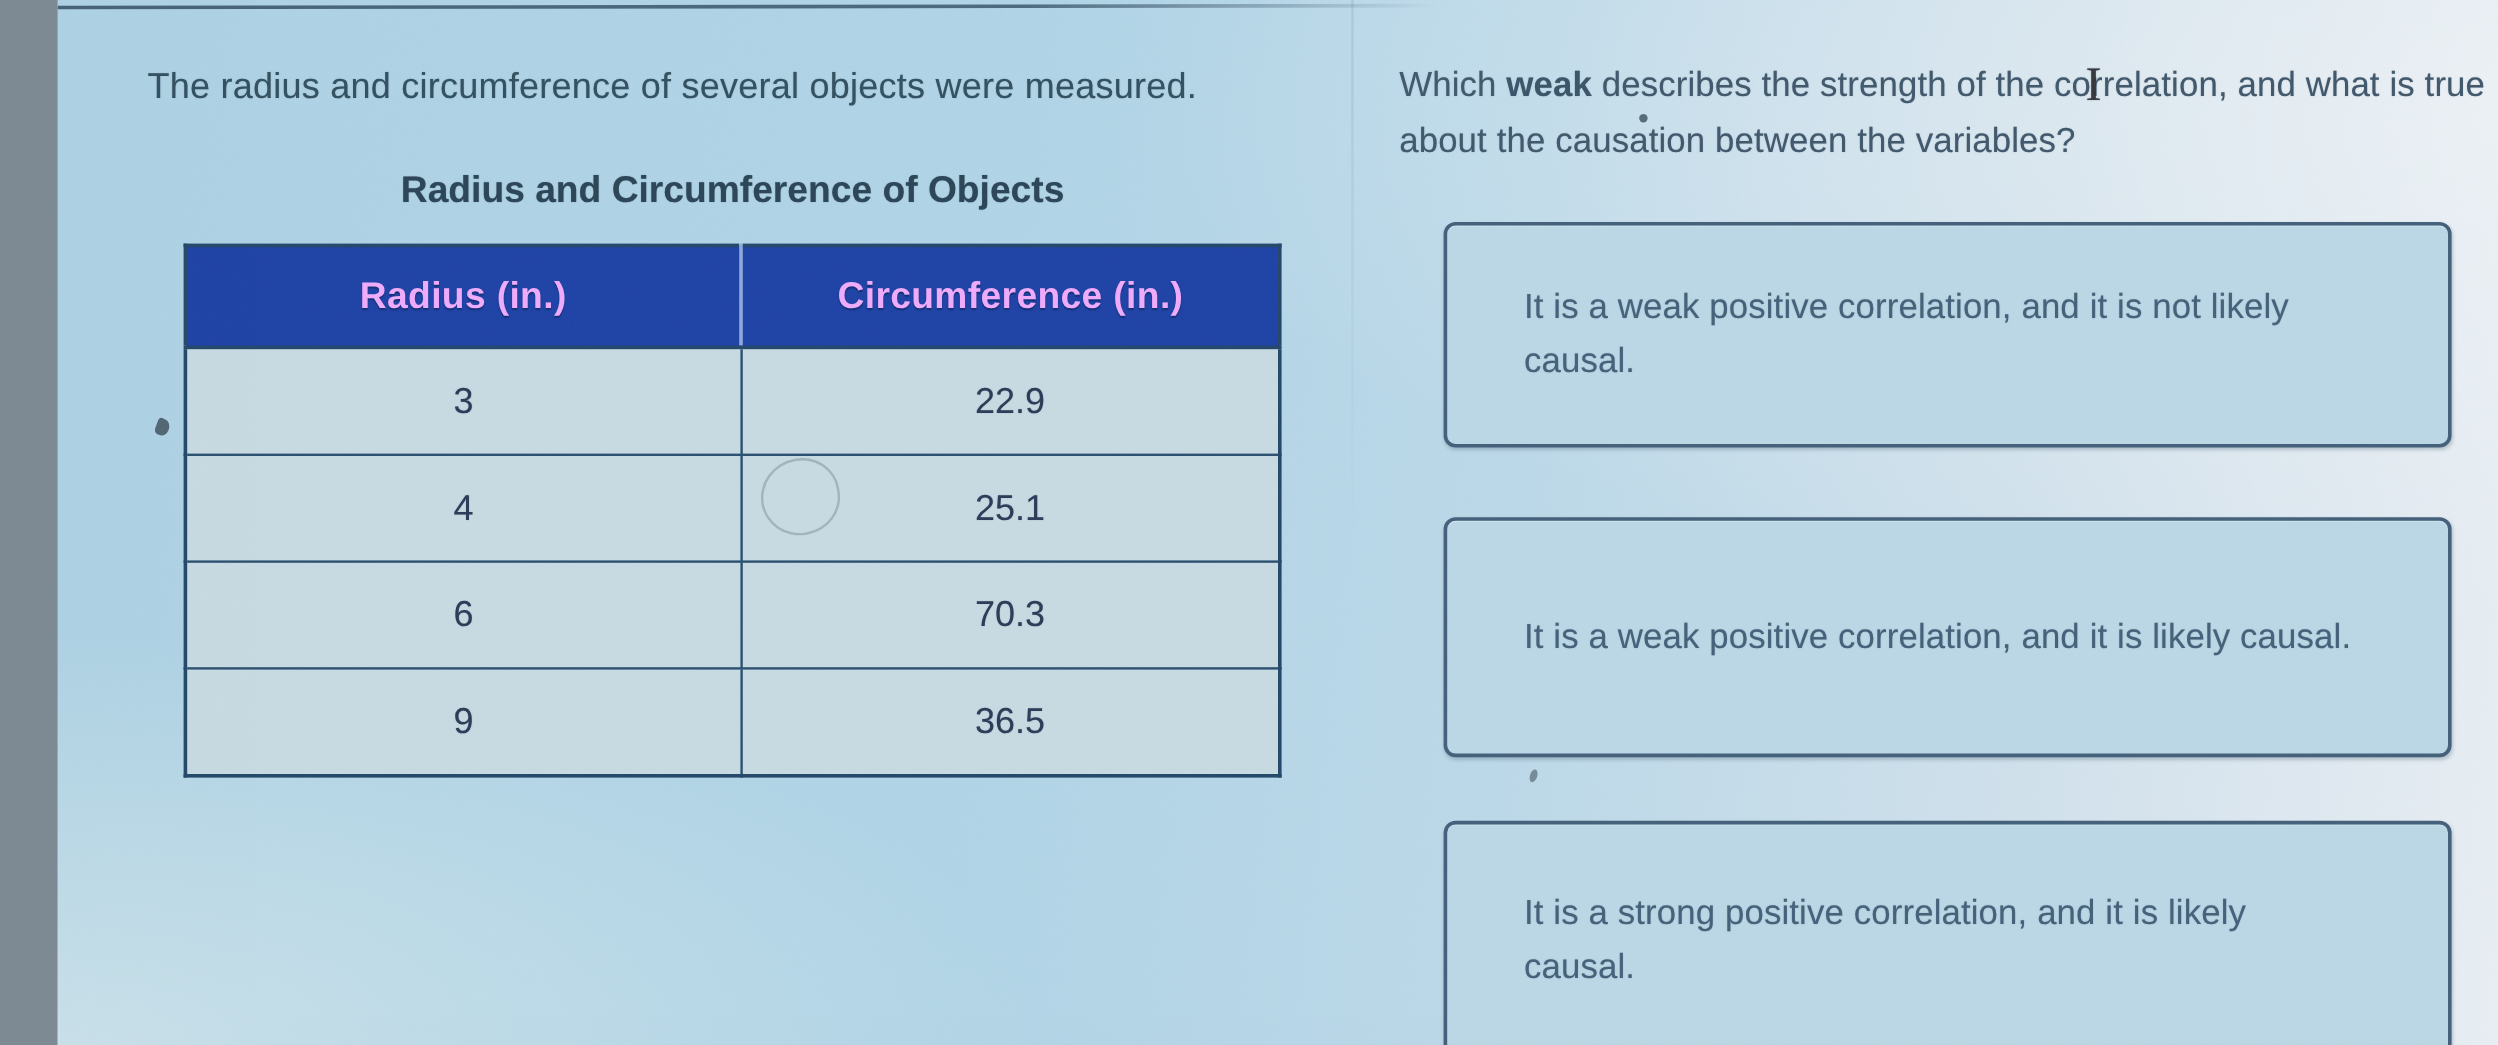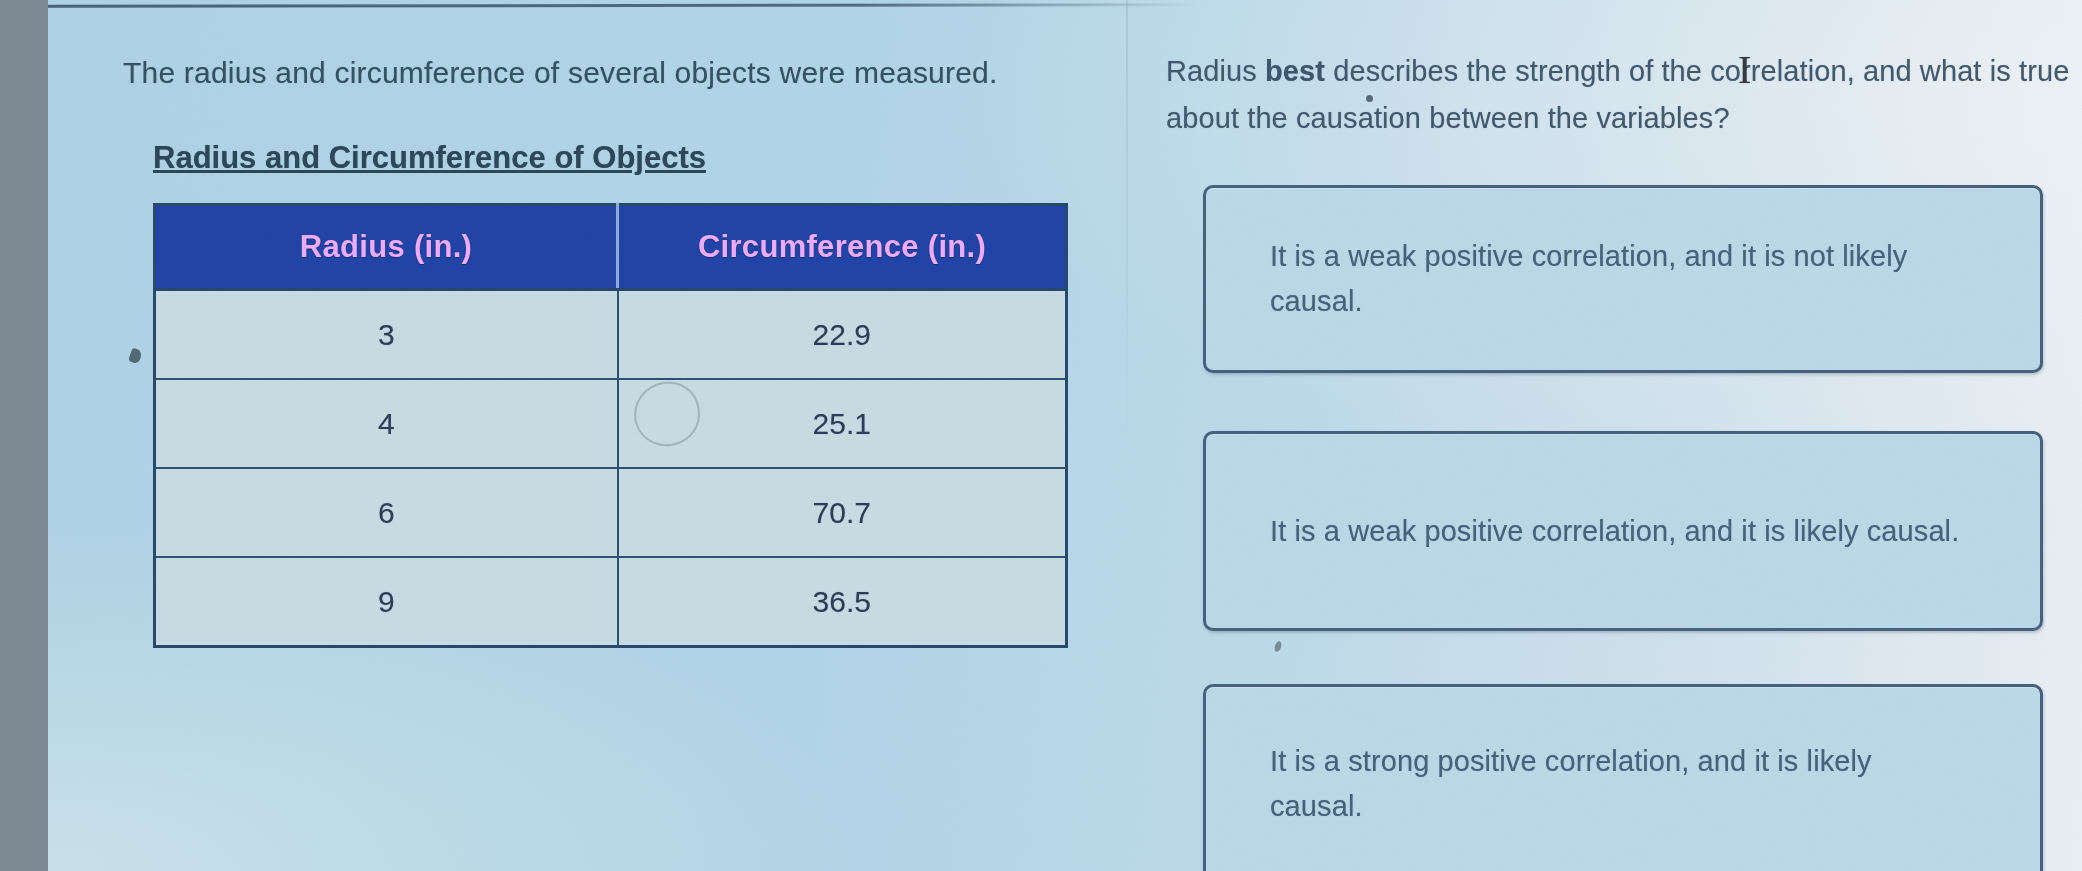--- a/index.html
+++ b/index.html
@@ -23,24 +23,23 @@
     position:absolute; left:1078px; top:0; width:2px; height:460px;
     background:linear-gradient(180deg, rgba(110,140,160,.22), rgba(110,140,160,0));
   }
 
   .intro {
     position:absolute; left:75px; top:56px; width:960px;
     font-size:30px; color:#32505f; letter-spacing:.2px;
     text-shadow:0 0 1px rgba(40,70,90,.35);
   }
   .table-title {
-    position:absolute; left:105px; top:140px; width:915px; 
+    position:absolute; left:105px; top:140px; width:915px; text-align:center;
     font-size:31px; font-weight:bold; color:#2b4557;
     text-shadow:0 0 1px rgba(30,60,80,.4);
-    text-decoration:underline;
   }
 
   table.data {
     position:absolute; left:105px; top:203px; width:915px;
     border-collapse:collapse; table-layout:fixed;
     border:3px solid #24486a;
   }
   table.data th {
     height:80px; background:#1e42a6; color:#f0abfc;
     font-size:31px; font-weight:bold; letter-spacing:.3px;
@@ -121,36 +120,36 @@
       <tr>
         <td>3</td>
         <td>22.9</td>
       </tr>
       <tr>
         <td>4</td>
         <td>25.1</td>
       </tr>
       <tr>
         <td>6</td>
-        <td>70.7</td>
+        <td>70.3</td>
       </tr>
       <tr>
         <td>9</td>
         <td>36.5</td>
       </tr>
     </tbody>
   </table>
 
   <div class="pen-circle"></div>
   <div class="speck-a"></div>
   <div class="speck-b"></div>
   <div class="speck-c"></div>
   <div class="speck-d"></div>
 
-  <div class="question"><span>Radius </span><b>best</b><span> describes the strength of the correlation, and what is true about the causation between the variables?</span></div>
+  <div class="question"><span>Which </span><b>weak</b><span> describes the strength of the correlation, and what is true about the causation between the variables?</span></div>
 
   <div class="ibeam-cursor">I</div>
 
   <div class="option option-1">
     <div class="option-text">It is a weak positive correlation, and it is not likely causal.</div>
   </div>
 
   <div class="option option-2">
     <div class="option-text">It is a weak positive correlation, and it is likely causal.</div>
   </div>

